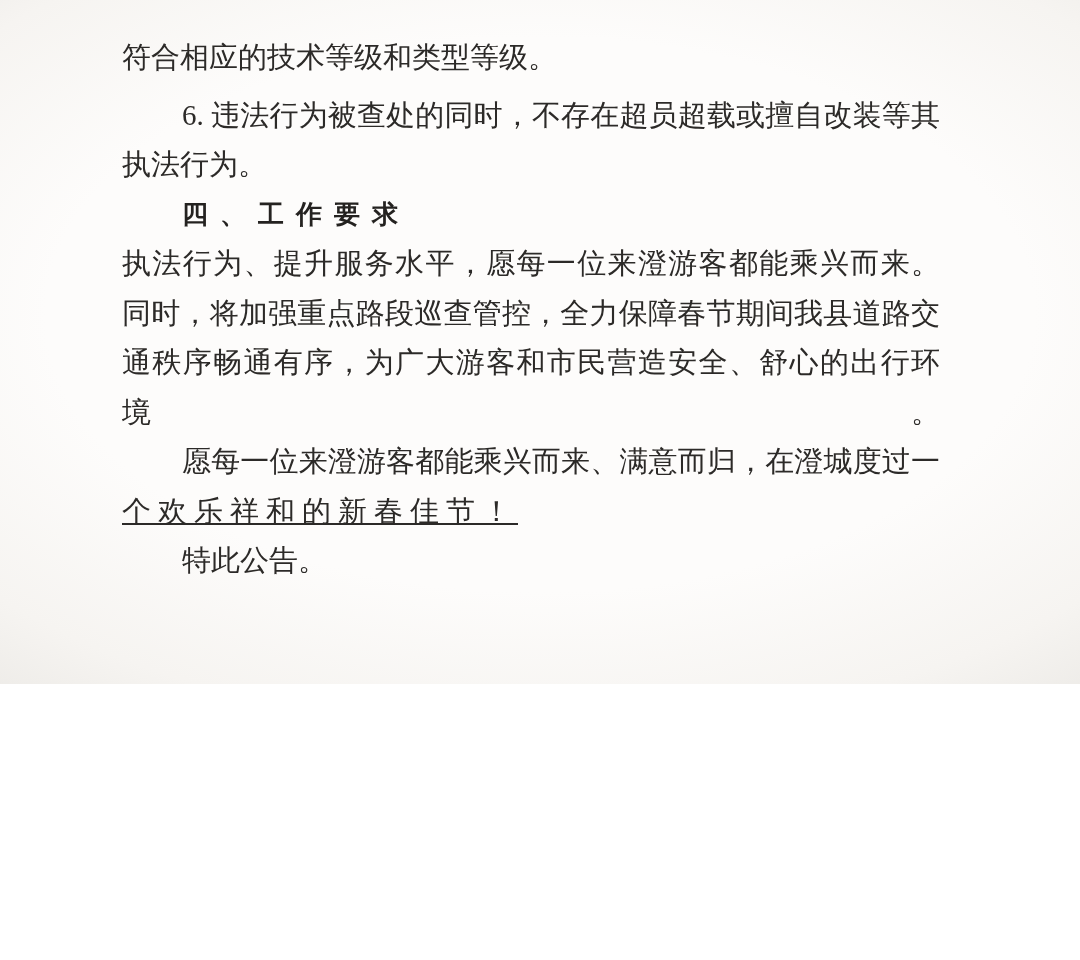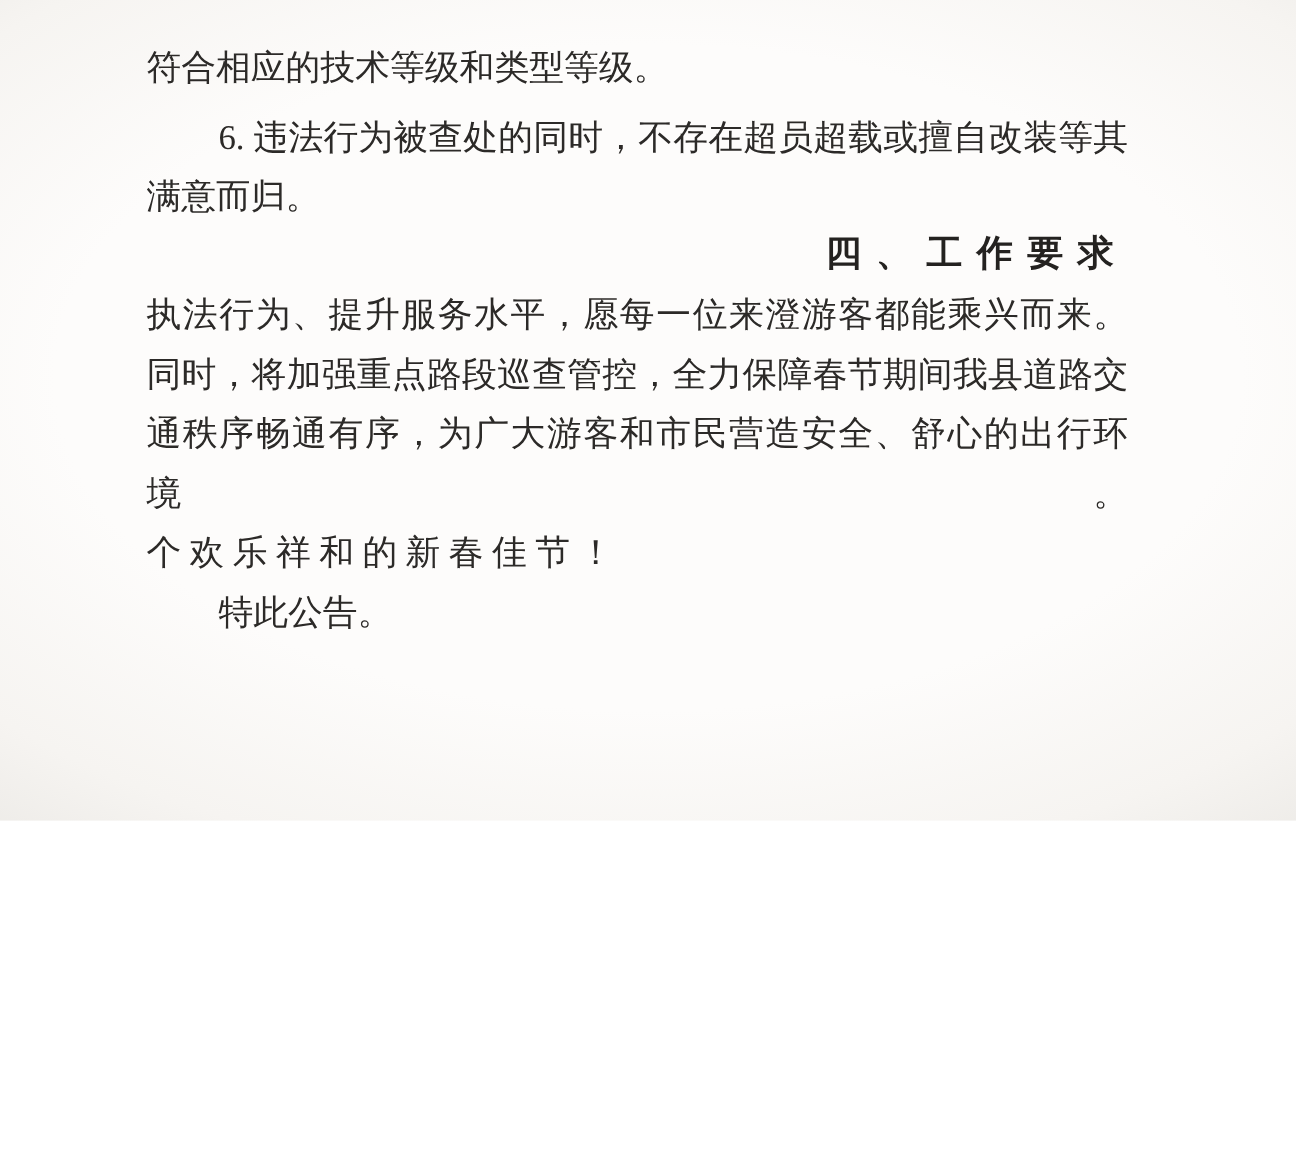--- a/index.html
+++ b/index.html
@@ -23,28 +23,27 @@
     color: #2c2a28;
     font-size: 29px;
     line-height: 49.5px;
     z-index: 1;
   }
   .line { min-height: 49.5px; white-space: normal; }
   .indent { padding-left: 60px; }
   .jlast { text-align: justify; text-align-last: justify; text-justify: inter-character; }
   .gap-after { margin-bottom: 8px; }
   .gap-before { }
-  .sp { letter-spacing: 7px; }
+  .sp { letter-spacing: 7px; text-decoration: underline; }
   .heading {
-    font-family: Liberation Mono, monospace;
+    font-family: Liberation Serif, serif;
     font-weight: 700;
-    font-size: 30px;
+    font-size: 26px;
     letter-spacing: 12px;
     color: #242220;
-    text-align: right;
   }
 
   
   .seal {
     position: absolute;
     left: 540px;
     top: 650px;
     width: 300px;
     height: 300px;
     z-index: 2;
@@ -64,25 +63,26 @@
   }
 </style>
 </head>
 <body>
 
 <div class="canvas">
 
   <div class="doc">
     <div class="line gap-after">符合相应的技术等级和类型等级。</div>
     <div class="line indent jlast">6. 违法行为被查处的同时，不存在超员超载或擅自改装等其</div>
-    <div class="line">满意而归。</div>
+    <div class="line">执法行为。</div>
     <div class="line indent heading">四、工作要求</div>
     <div class="line jlast">执法行为、提升服务水平，愿每一位来澄游客都能乘兴而来。</div>
     <div class="line jlast">同时，将加强重点路段巡查管控，全力保障春节期间我县道路交</div>
     <div class="line jlast">通秩序畅通有序，为广大游客和市民营造安全、舒心的出行环境。</div>
+    <div class="line indent jlast">愿每一位来澄游客都能乘兴而来、满意而归，在澄城度过一</div>
     <div class="line sp">个欢乐祥和的新春佳节！</div>
     <div class="line indent gap-before">特此公告。</div>
   </div>
 
   <div class="seal">
     <svg viewBox="0 0 300 300" xmlns="http://www.w3.org/2000/svg">
       <defs>
         <path id="sealArc" d="M 112.3 199.2 A 62 62 0 1 1 187.7 199.2" fill="none"></path>
         <path id="serialArc" d="M 84.2 215.8 A 93 93 0 0 0 215.8 215.8" fill="none"></path>
       </defs>

